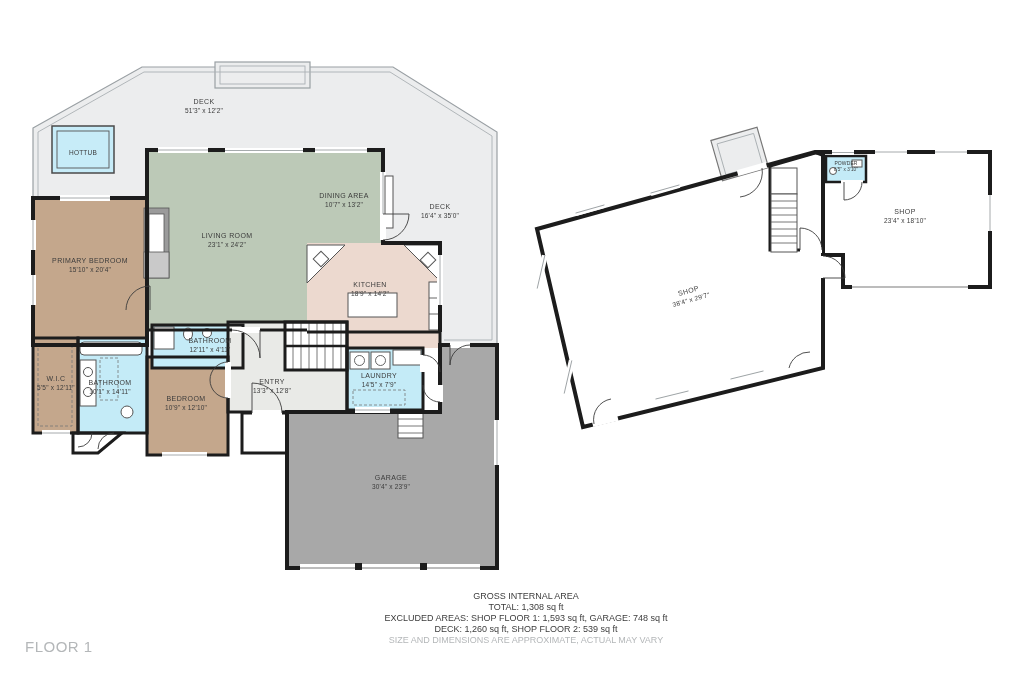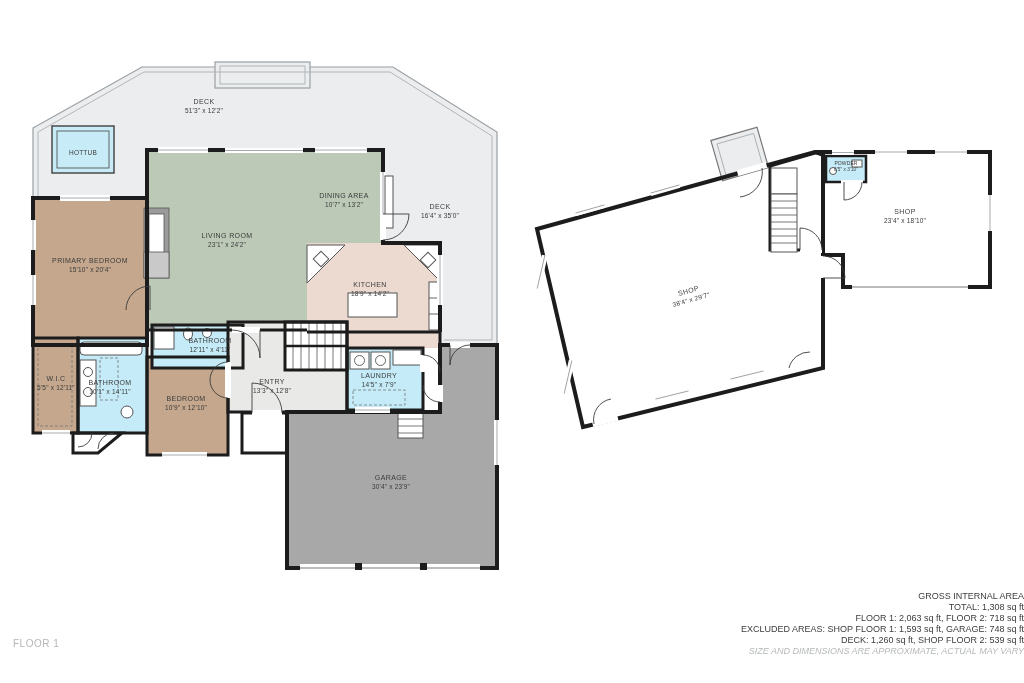--- a/index.html
+++ b/index.html
@@ -18,24 +18,24 @@
   .gap{fill:#ffffff;stroke:none;}
   .dash{fill:none;stroke:#777;stroke-width:0.8;stroke-dasharray:3 2;}
   .tread{stroke:#555;stroke-width:0.8;}
   
   .rname{font-family:"Liberation Sans",sans-serif;font-size:7px;fill:#3b3b3b;
          text-anchor:middle;letter-spacing:0.4px;}
   .rdims{font-family:"Liberation Sans",sans-serif;font-size:6.5px;fill:#3b3b3b;
          text-anchor:middle;letter-spacing:0.2px;}
   .tiny{font-size:5px;letter-spacing:0.1px;}
   .tiny2{font-size:4.6px;letter-spacing:0.1px;}
-  .footer{position:absolute;left:0;right:0;top:591px;text-align:right;
+  .footer{position:absolute;left:0;right:0;top:591px;text-align:center;
           font-size:9px;line-height:11px;color:#3c3c3c;margin-left:28px;}
-  .footer .disclaimer{color:#b4b7b9;font-style:italic;}
-  .floor-tag{position:absolute;left:13px;top:638px;font-size:10px;color:#b4b7b9;
+  .footer .disclaimer{color:#b4b7b9;}
+  .floor-tag{position:absolute;left:25px;top:638px;font-size:15px;color:#b4b7b9;
              letter-spacing:0.5px;}
 </style>
 </head>
 <body>
 
 <div id="stage">
 <svg width="1024" height="683" viewBox="0 0 1024 683">
 
   <g>
     <polygon class="deckline" points="33,128 142,67 393,67 497,132 497,345 440,345 440,322 383,322 383,153 147,153 147,198 33,198" fill="#ecedee"></polygon>
@@ -287,20 +287,19 @@
     <text class="rname" x="905" y="214">SHOP</text>
     <text class="rdims" x="905" y="223">23'4" x 18'10"</text>
     <text class="rname tiny" x="846" y="165">POWDER</text>
     <text class="rdims tiny2" x="846" y="171">8'5" x 3'10"</text>
   </g>
 </svg>
 
   <div class="footer">
     <div>GROSS INTERNAL AREA</div>
     <div>TOTAL: 1,308 sq ft</div>
-    <div>FLOOR 1: 2,063 sq ft, FLOOR 2: 718 sq ft</div>
     <div>EXCLUDED AREAS: SHOP FLOOR 1: 1,593 sq ft, GARAGE: 748 sq ft</div>
     <div>DECK: 1,260 sq ft, SHOP FLOOR 2: 539 sq ft</div>
     <div class="disclaimer">SIZE AND DIMENSIONS ARE APPROXIMATE, ACTUAL MAY VARY</div>
   </div>
 
   <div class="floor-tag">FLOOR 1</div>
 </div>
 
 </body></html>

